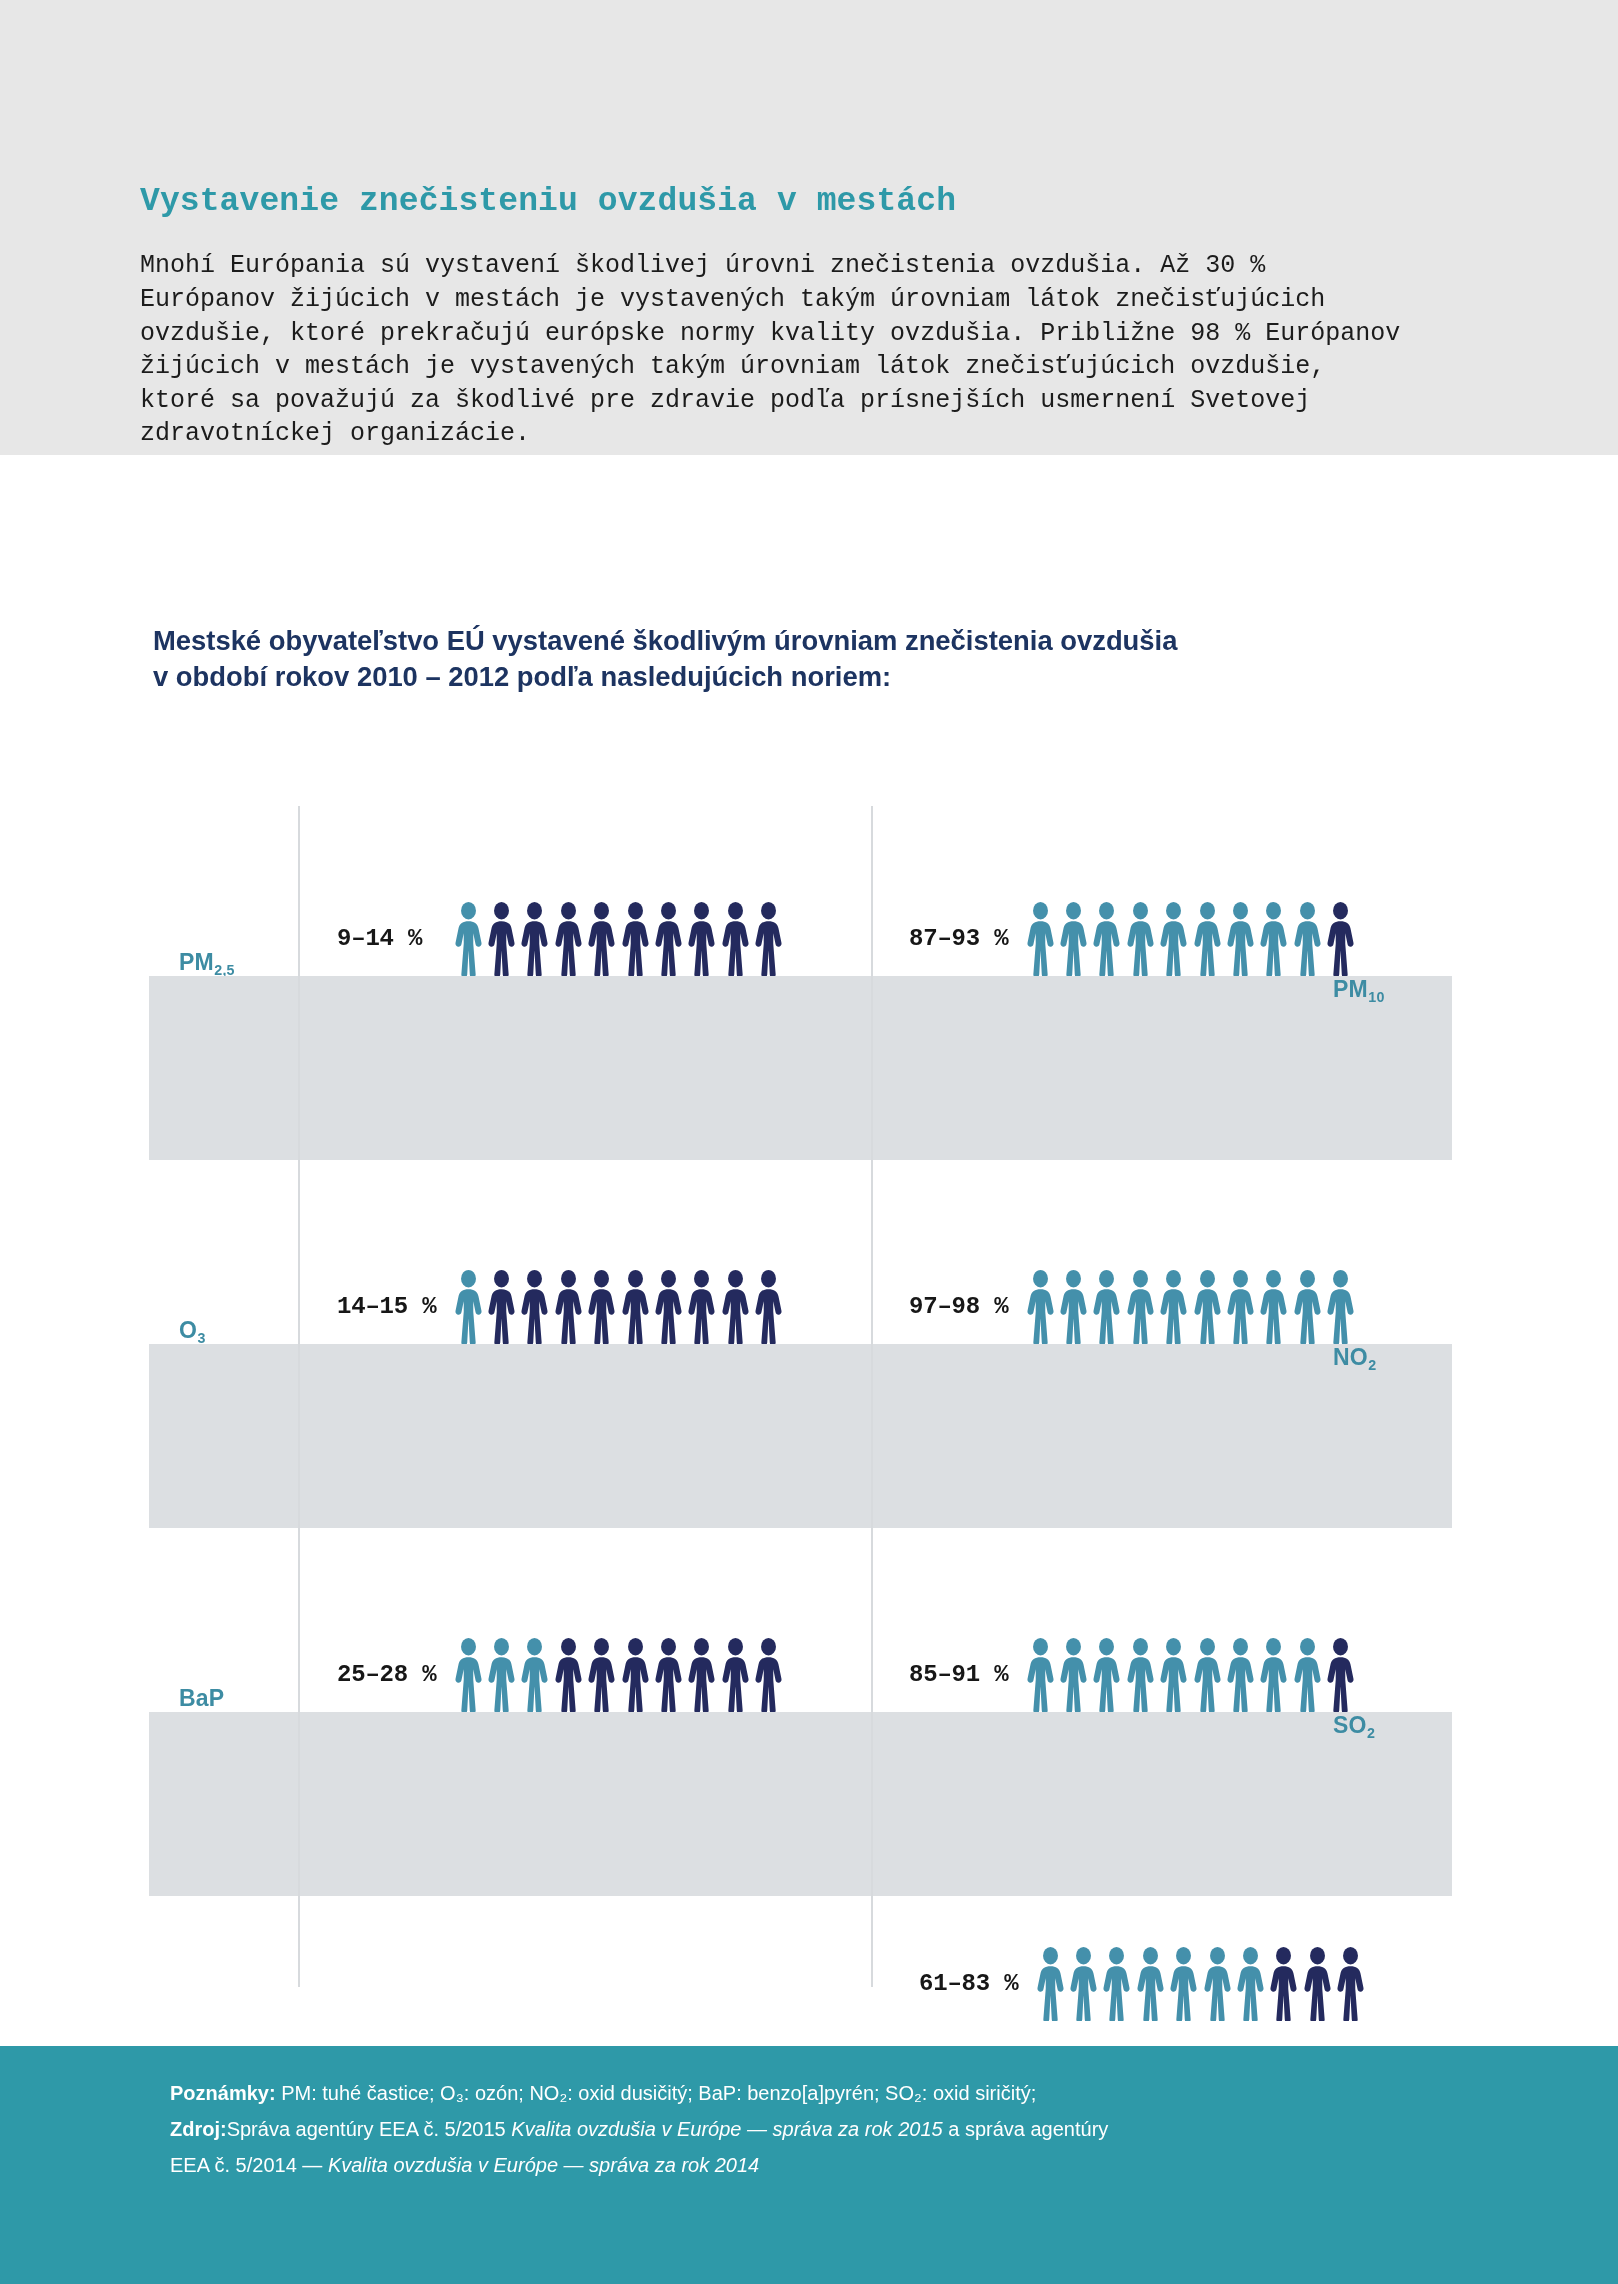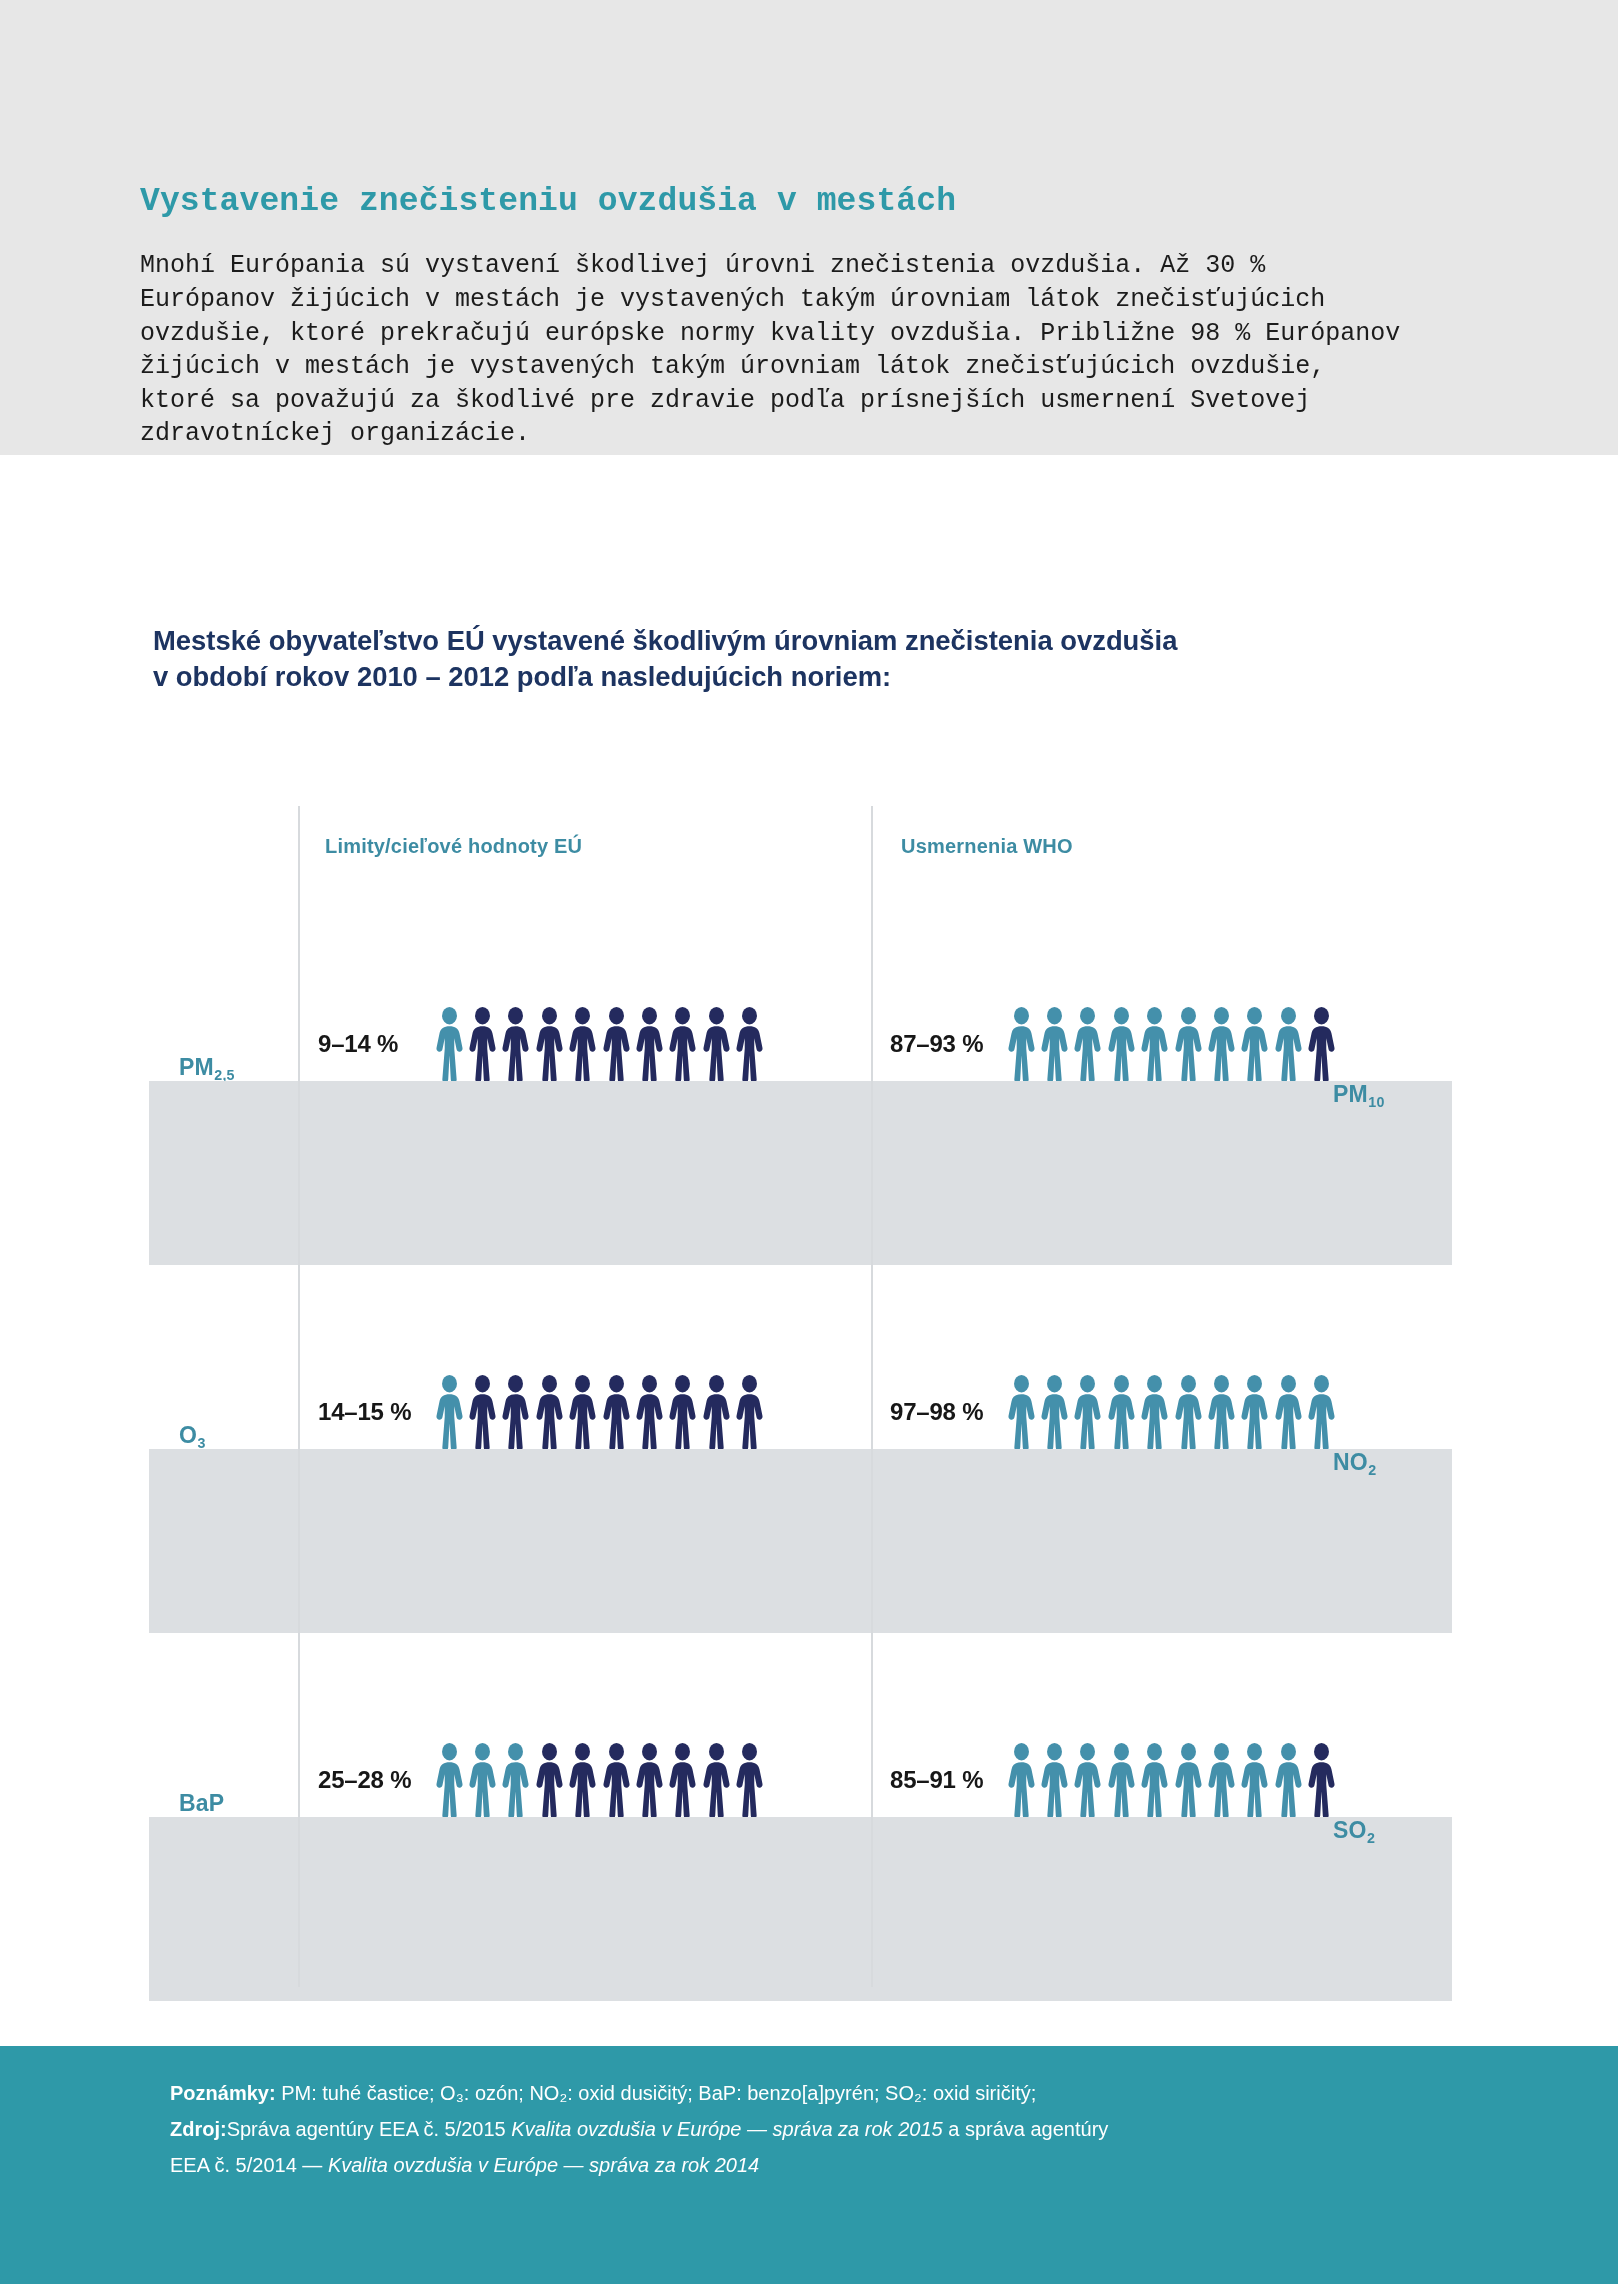--- a/index.html
+++ b/index.html
@@ -133,21 +133,22 @@
     top: 0.34em;
     left: 0.4px;
   }
 
   .cell-group {
     flex: 0 0 572px;
     width: 572px;
     box-sizing: border-box;
     display: flex;
     align-items: center;
-    padding-left: 20px;
+    padding-left: 39px;
+    font-family: Liberation Mono, monospace;
   }
   .pct {
     flex: 0 0 auto;
     font-size: 24px;
     font-weight: bold;
     color: #171717;
     letter-spacing: -0.2px;
     white-space: nowrap;
     min-width: 103px;
   }
@@ -197,24 +198,20 @@
   <h2 class="chart-title">
     <span>Mestské obyvateľstvo EÚ vystavené škodlivým úrovniam znečistenia ovzdušia</span><br>
     <span>v období rokov 2010 – 2012 podľa nasledujúcich noriem:</span>
   </h2>
 
   <div class="matrix">
 
     <div class="v-divider d1"></div>
     <div class="v-divider d2"></div>
 
-    <div class="col-headers">
-      <div class="col-head eu">Limity/cieľové hodnoty EÚ</div>
-      <div class="col-head who">Usmernenia WHO</div>
-    </div>
 
     <div class="rows" id="rows-host">
         <div class="row">
           <div class="cell-label">PM<sub>2,5</sub></div>
           <div class="cell-group">
             <div class="pct">9–14 %</div>
             <div class="people">
               <svg width="31" height="75" viewBox="0 0 39 94" class="person">
                 <ellipse cx="19.5" cy="12" rx="9.4" ry="11" fill="#4490ab"></ellipse>
                 <path fill="#4490ab" d="M19.5 25.2c-6.9 0-11.4 3.1-12.6 9.1L3.2 52.3c-.5 2.6.8 4.6 3 5 2.2.4 4-.9 4.5-3.4l2.8-13.6v13.2l-3 38.5c-.2 2.3 1.3 3.9 3.6 3.9 2.2 0 3.6-1.3 3.8-3.6L19.5 62l1.6 30.3c.1 2.3 1.6 3.6 3.8 3.6 2.3 0 3.8-1.6 3.6-3.9l-3-38.5V40.3l2.8 13.6c.5 2.5 2.3 3.8 4.5 3.4 2.2-.4 3.5-2.4 3-5l-3.7-18c-1.2-6-5.7-9.1-12.6-9.1z"></path>

